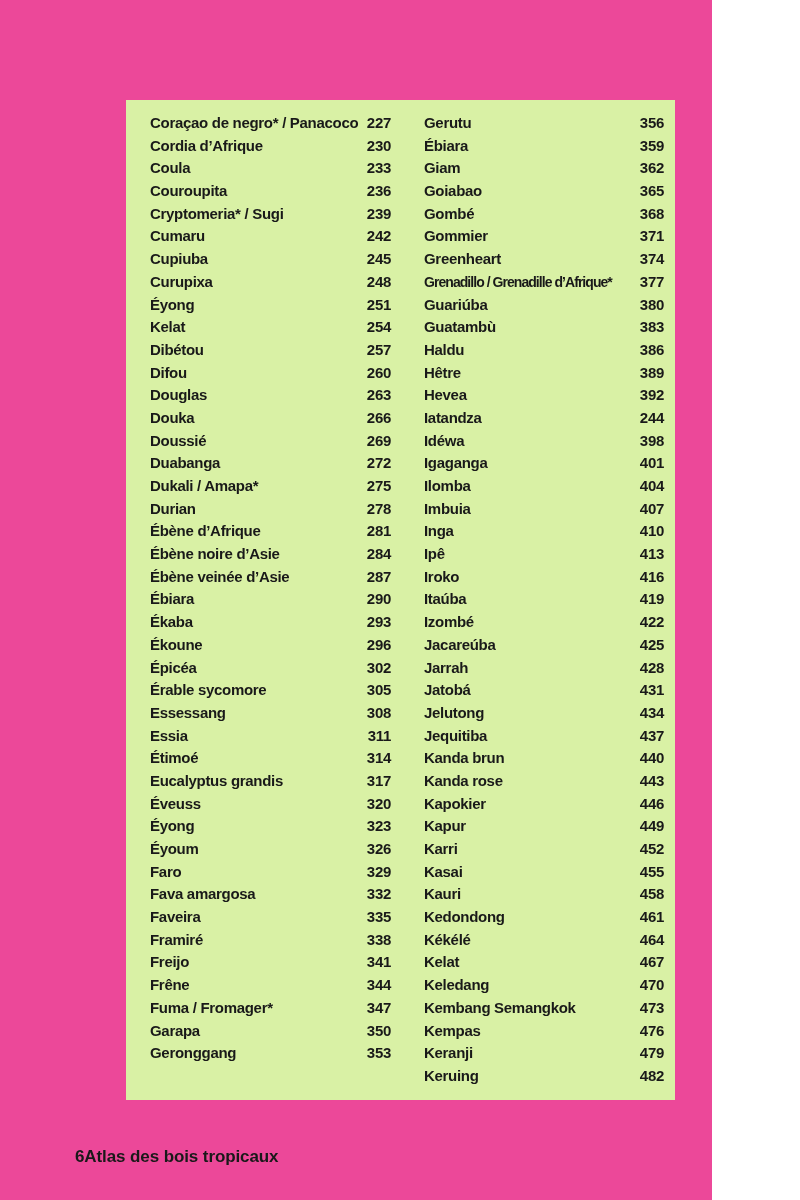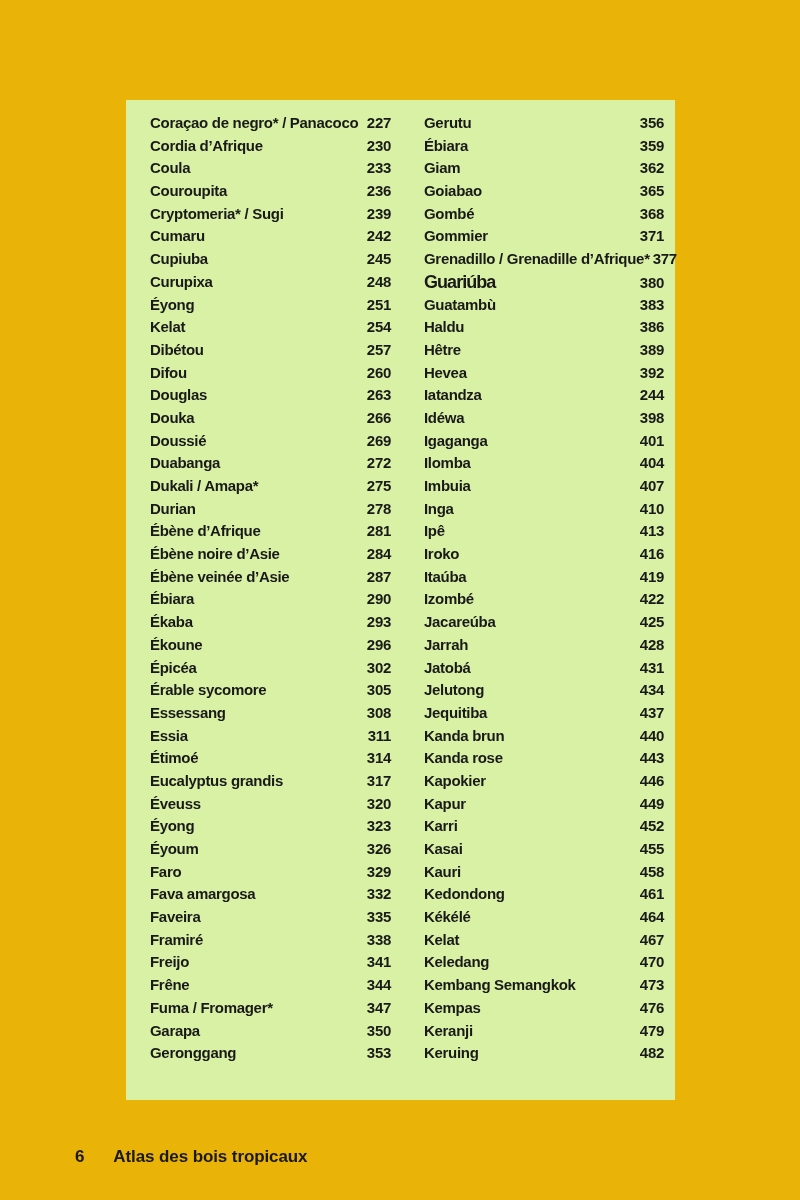--- a/index.html
+++ b/index.html
@@ -5,22 +5,22 @@
   html, body { margin: 0; padding: 0; }
   body {
     width: 800px; height: 1200px;
     background: #ffffff;
     font-family: "Liberation Sans", sans-serif;
     position: relative;
     overflow: hidden;
   }
   .page {
     position: absolute; left: 0; top: 0;
-    width: 800px; height: 1200px;
-    background: #eab308;
+    width: 712px; height: 1200px;
+    background: #ec4899;
   }
   .index-panel {
     position: absolute;
     left: 126px; top: 100px;
     width: 549px; height: 1000px;
     background: #d9f1a5;
   }
   .col {
     position: absolute;
     top: 12px;
@@ -41,34 +41,34 @@
     white-space: nowrap;
     flex: 0 0 auto;
   }
   .row .num {
     margin-left: auto;
     padding-left: 3px;
     white-space: nowrap;
     text-align: right;
   }
   
-  .col--right .row:nth-of-type(8) .name { font-size: 18px; letter-spacing: -0.95px; }
+  .col--right .row:nth-of-type(8) .name { font-size: 14px; letter-spacing: -0.95px; }
   .col--right .row:nth-of-type(8) .num  { padding-left: 0; text-align: right; }
 
   .footer {
     position: absolute;
     left: 75px; top: 1147px;
     display: flex;
     align-items: baseline;
     font-size: 17px;
     font-weight: bold;
     color: #191919;
     letter-spacing: -0.1px;
   }
-  .footer .book-title { margin-left: 29px; }
+  .footer .book-title { }
 </style>
 </head>
 <body>
 
 <div class="page">
 
   <div class="index-panel">
 
     <div class="col col--left">
 
@@ -309,20 +309,24 @@
         <div class="row">
           <span class="name">Gombé</span>
           <span class="num">368</span>
         </div>
 
         <div class="row">
           <span class="name">Gommier</span>
           <span class="num">371</span>
         </div>
 
+        <div class="row">
+          <span class="name">Greenheart</span>
+          <span class="num">374</span>
+        </div>
 
         <div class="row">
           <span class="name">Grenadillo / Grenadille d’Afrique*</span>
           <span class="num">377</span>
         </div>
 
         <div class="row">
           <span class="name">Guariúba</span>
           <span class="num">380</span>
         </div>

